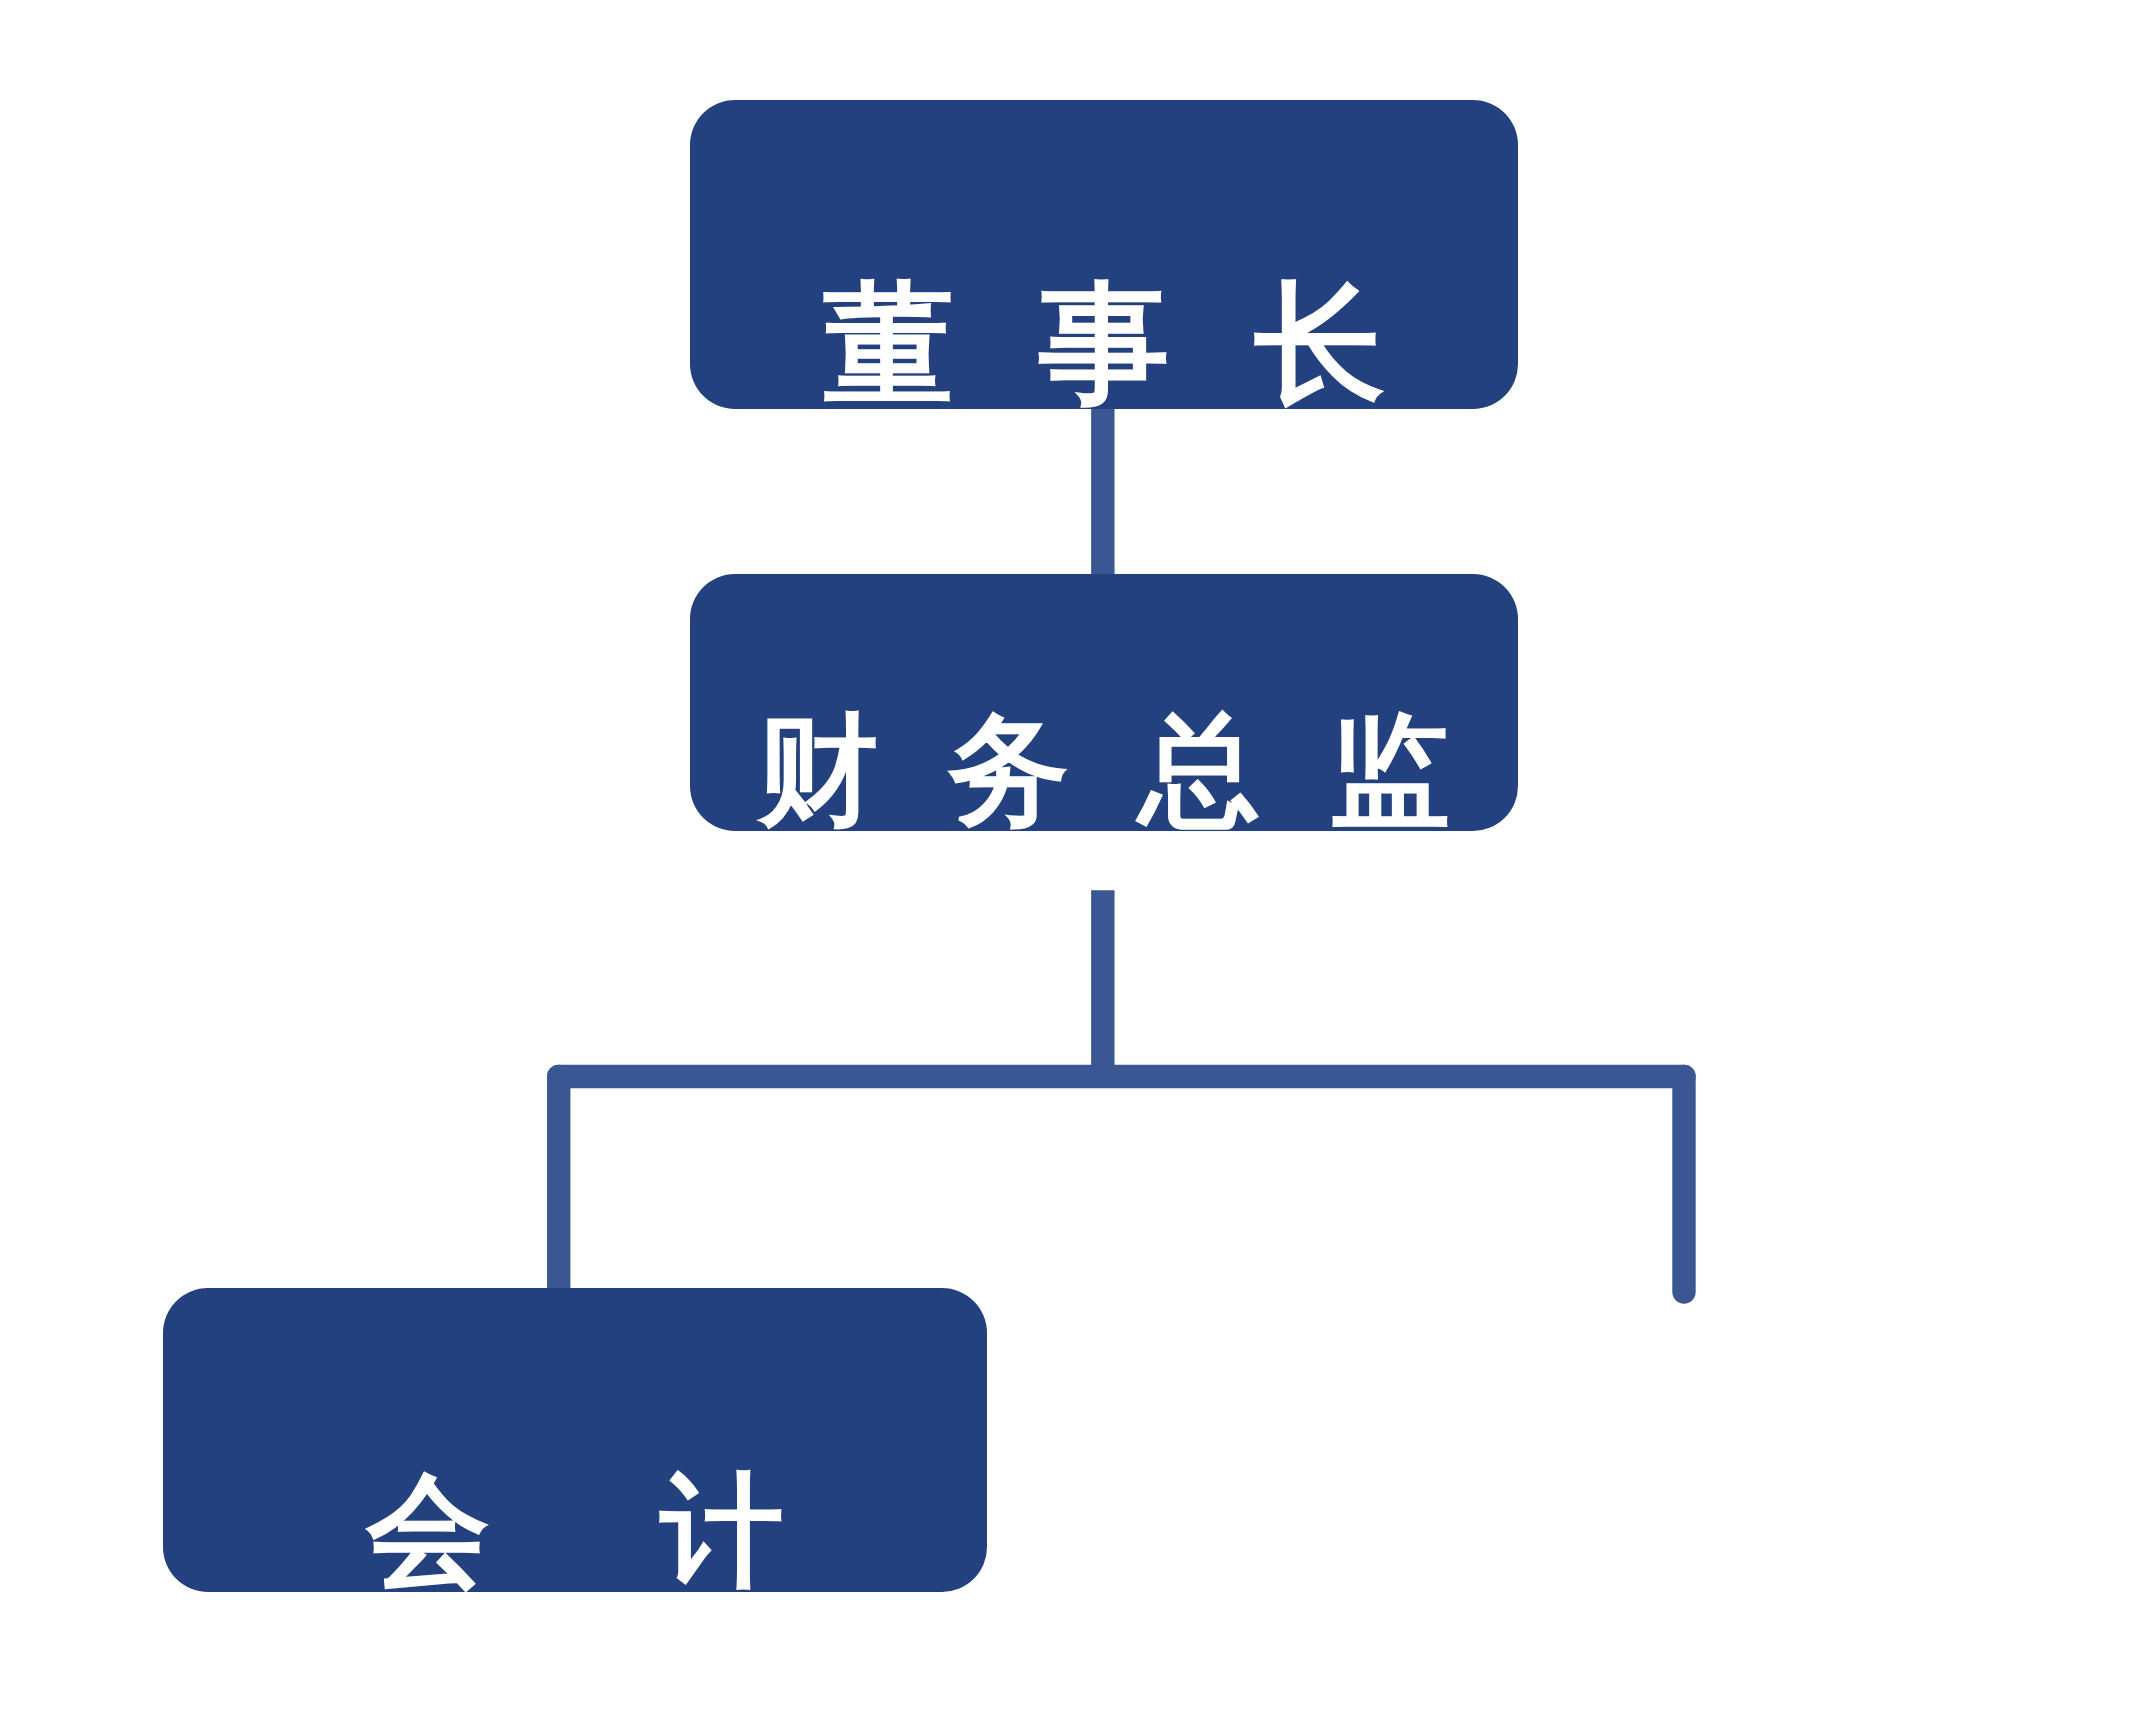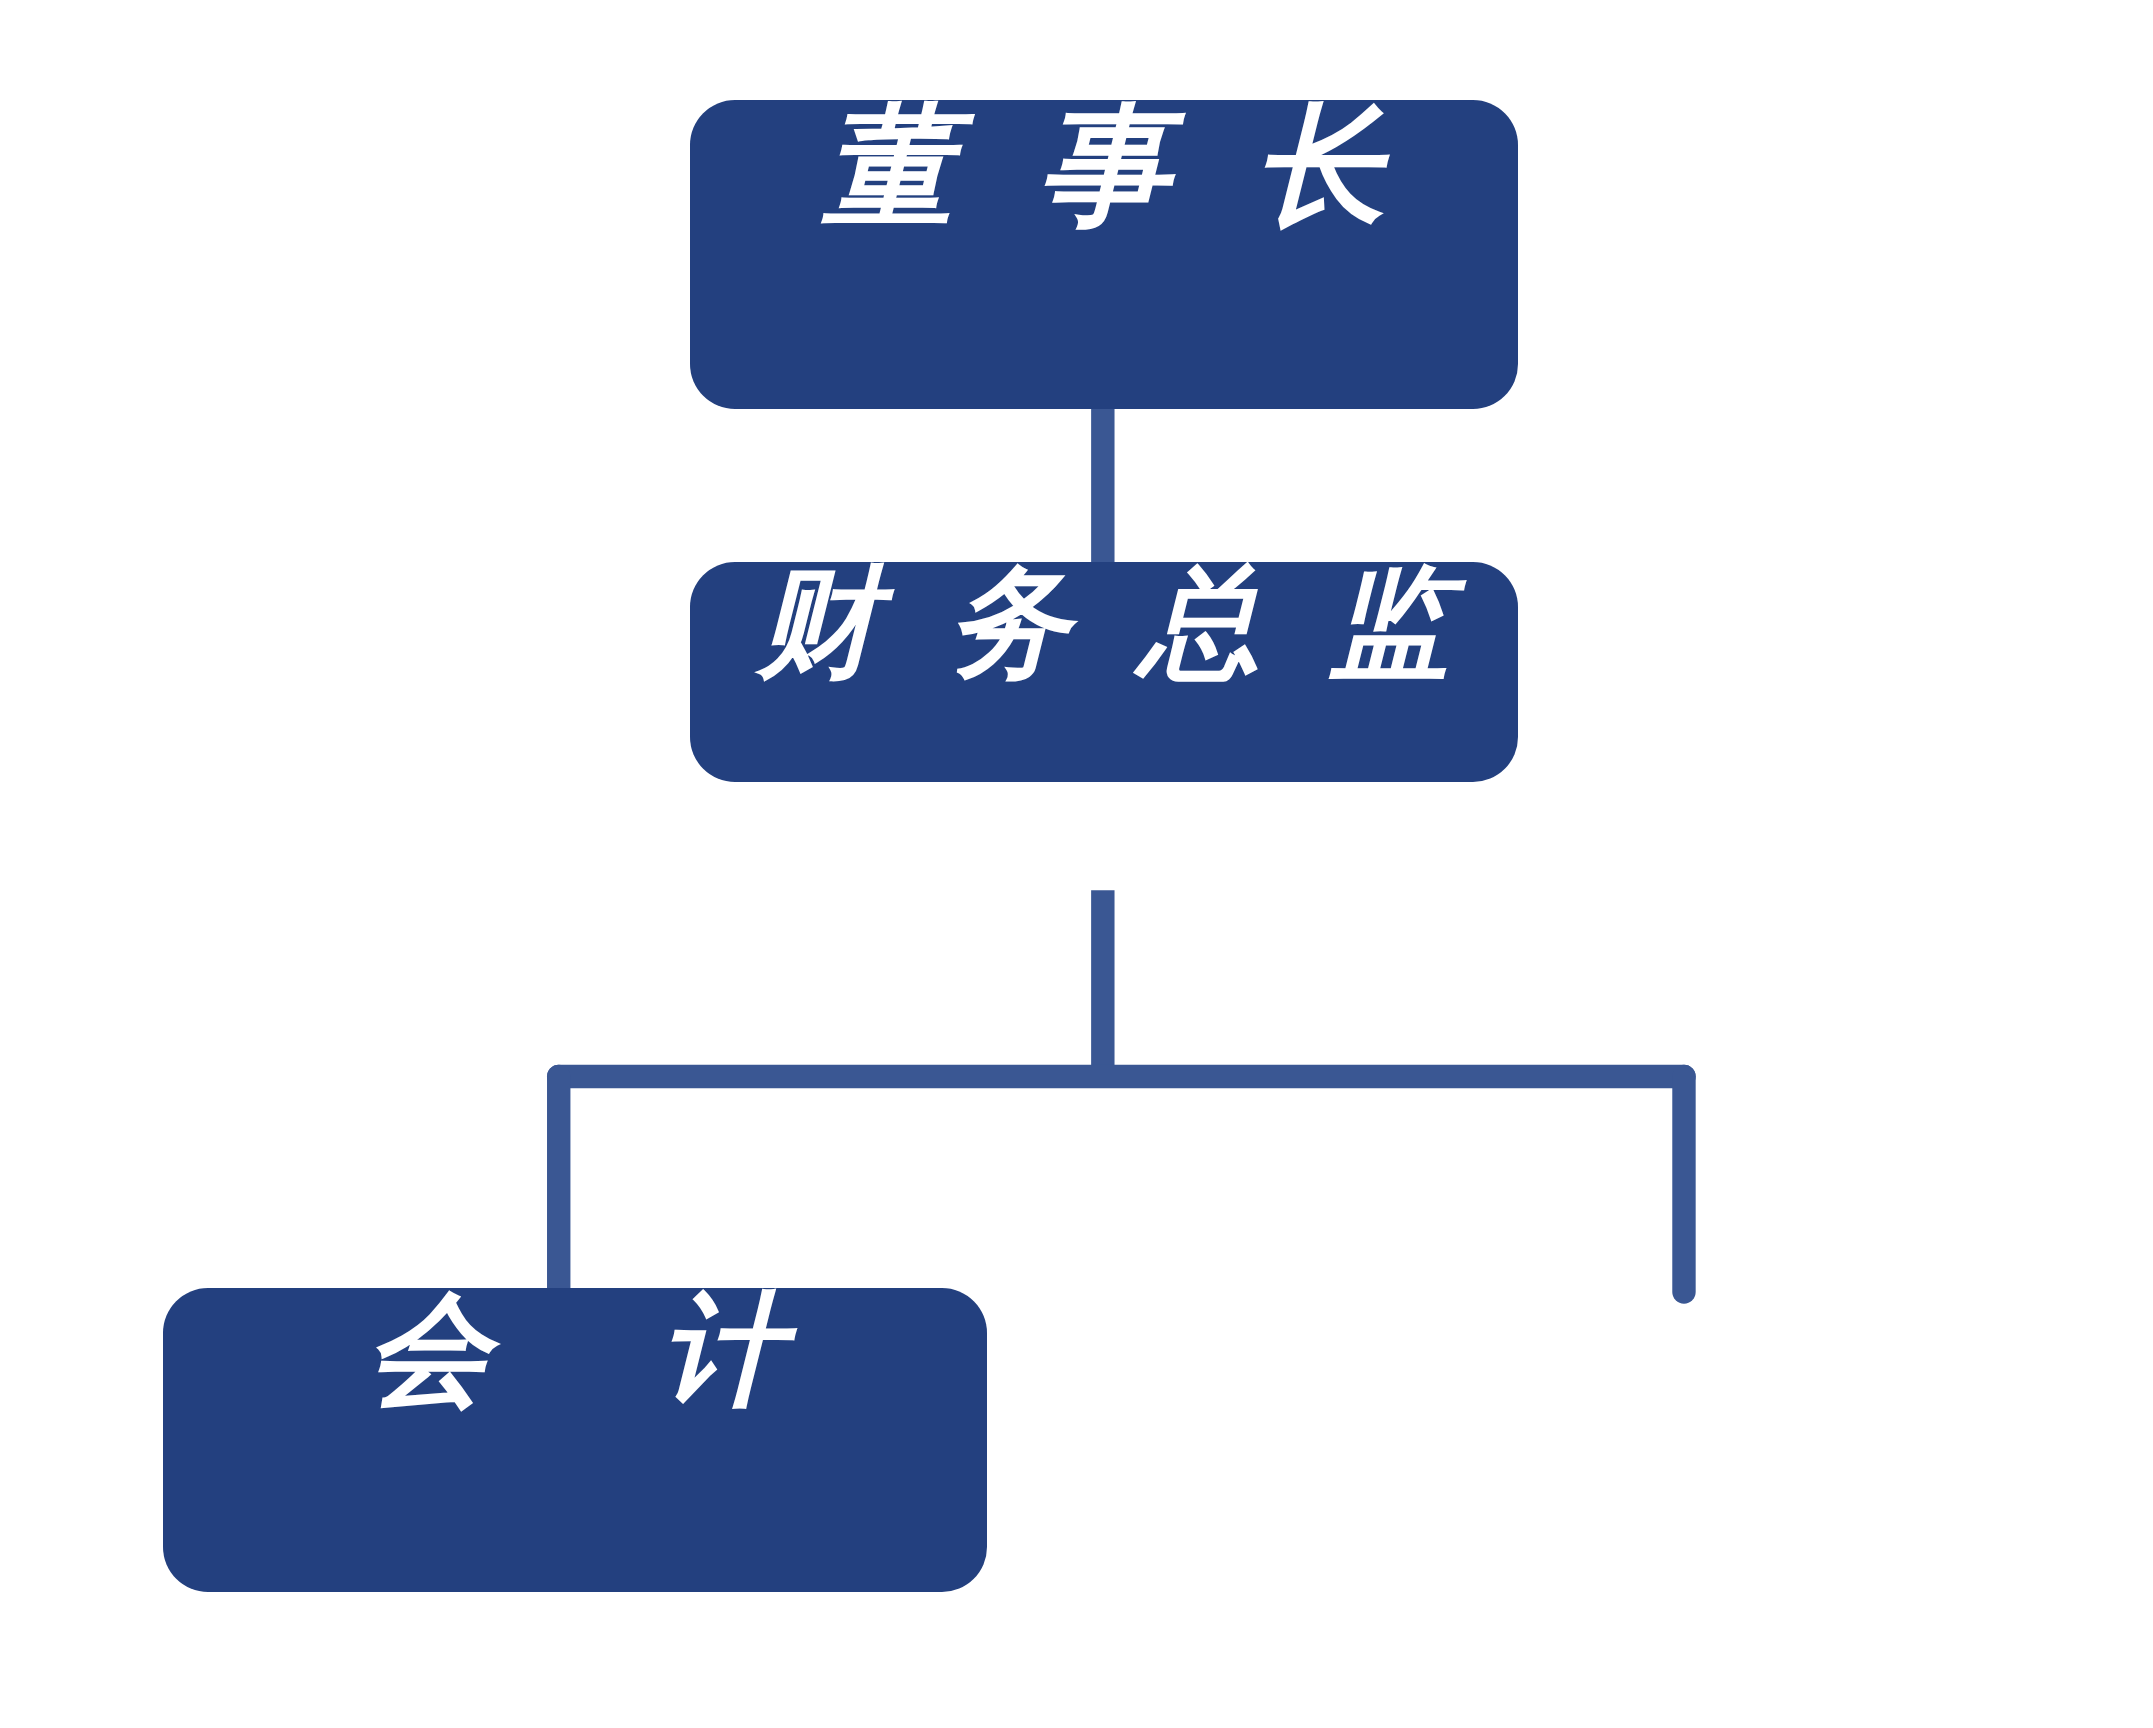--- a/index.html
+++ b/index.html
@@ -23,27 +23,26 @@
     left: 0;
     top: 0;
     width: 2153px;
     height: 1728px;
     pointer-events: none;
   }
   .node {
     position: absolute;
     box-sizing: border-box;
     display: flex;
-    align-items: flex-start;
+    align-items: flex-end;
     justify-content: center;
     color: #ffffff;
     border-radius: 45px;
     background: #23407F;
     z-index: 2;
-    font-style: italic;
   }
   .node-label {
     font-family: "DejaVu Sans", "Liberation Sans", sans-serif;
     font-weight: bold;
     color: #ffffff;
     white-space: nowrap;
     line-height: 1;
     display: block;
   }
   
@@ -54,23 +53,23 @@
     height: 309px;
   }
   #node-chairman .node-label {
     font-size: 131px;
     letter-spacing: 19.5px;
     text-indent: 19.5px;
   }
   
   #node-cfo {
     left: 690px;
-    top: 562px;
+    top: 574px;
     width: 828px;
-    height: 220px;
+    height: 257px;
   }
   #node-cfo .node-label {
     font-size: 121px;
     letter-spacing: 13.7px;
     text-indent: 13.7px;
   }
   
   #node-accountant {
     left: 163px;
     top: 1288px;

